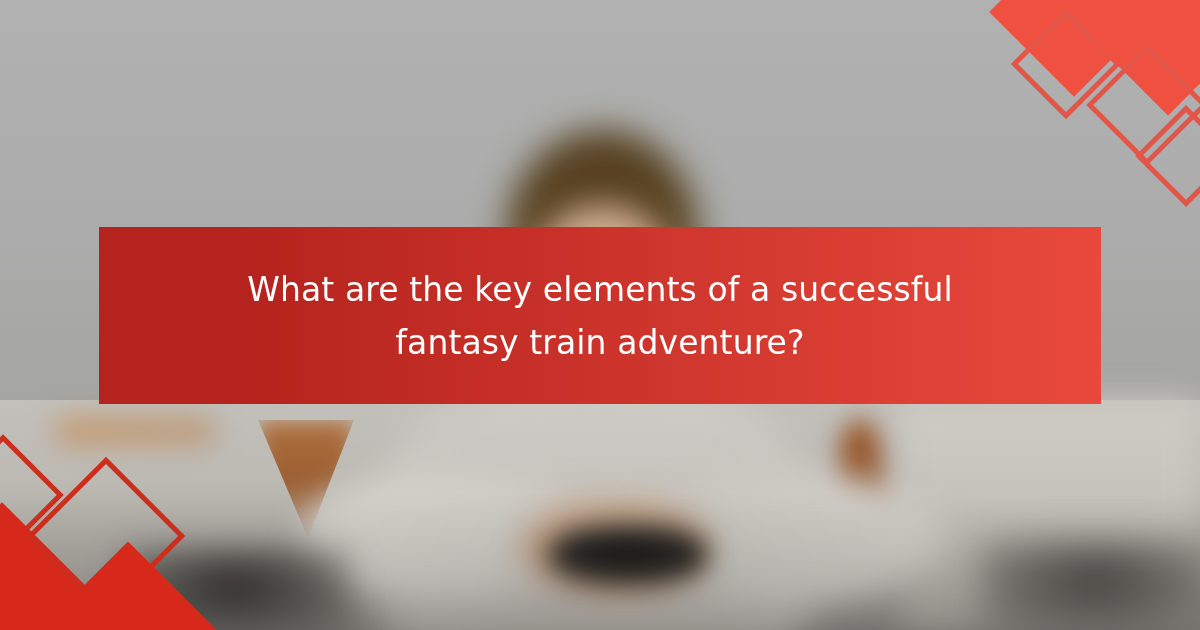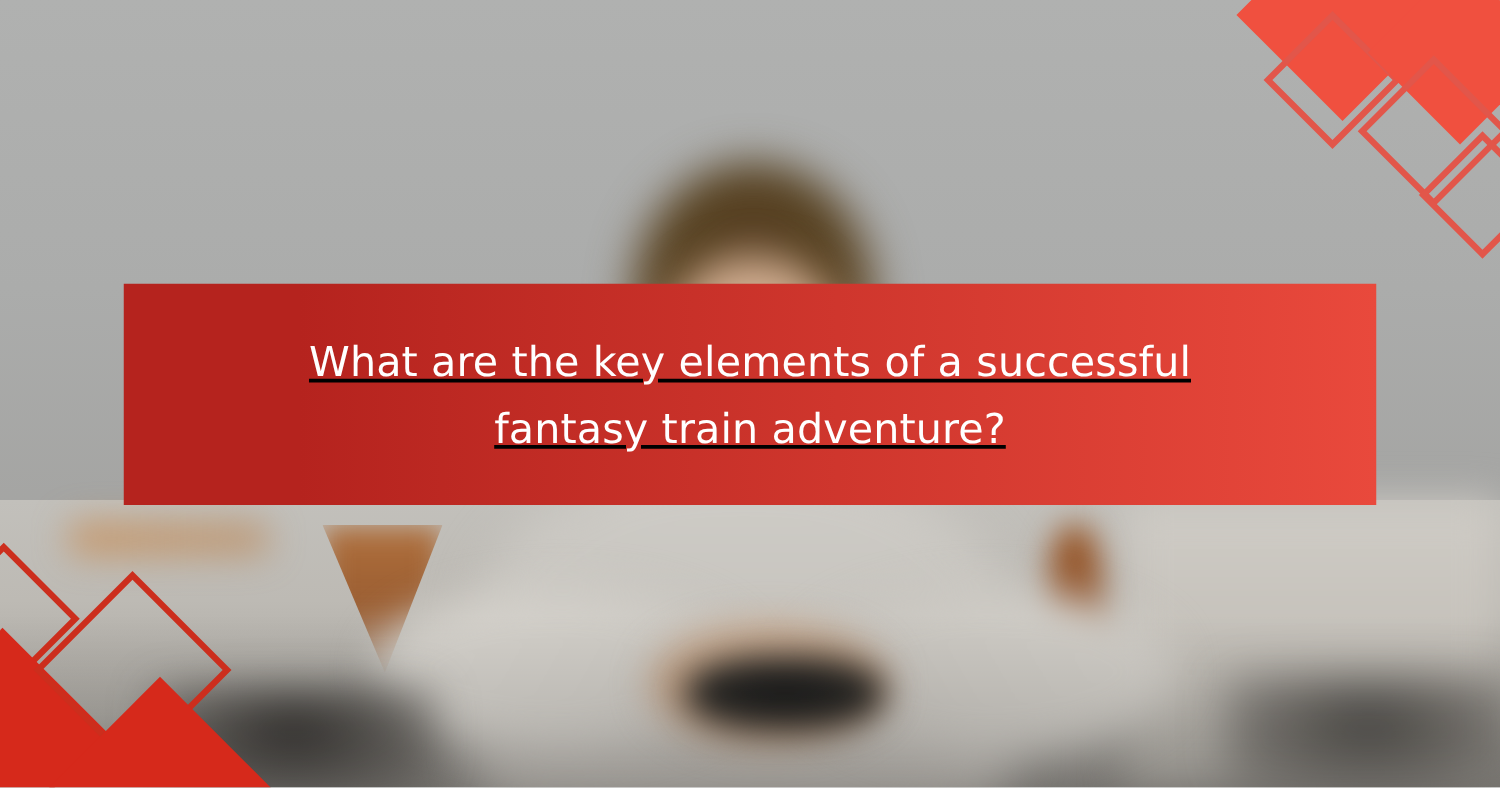--- a/index.html
+++ b/index.html
@@ -162,21 +162,20 @@
     position: absolute;
     left: 99px;
     top: 227px;
     width: 1002px;
     height: 177px;
     display: flex;
     align-items: center;
     justify-content: center;
     box-sizing: border-box;
     padding: 0 60px;
-    text-decoration: underline;
   }
   #banner-title {
     margin: 0;
     color: #ffffff;
     font-family: "DejaVu Sans", sans-serif;
     font-size: 33px;
     font-weight: 400;
     line-height: 53px;
     text-align: center;
     letter-spacing: 0.1px;

